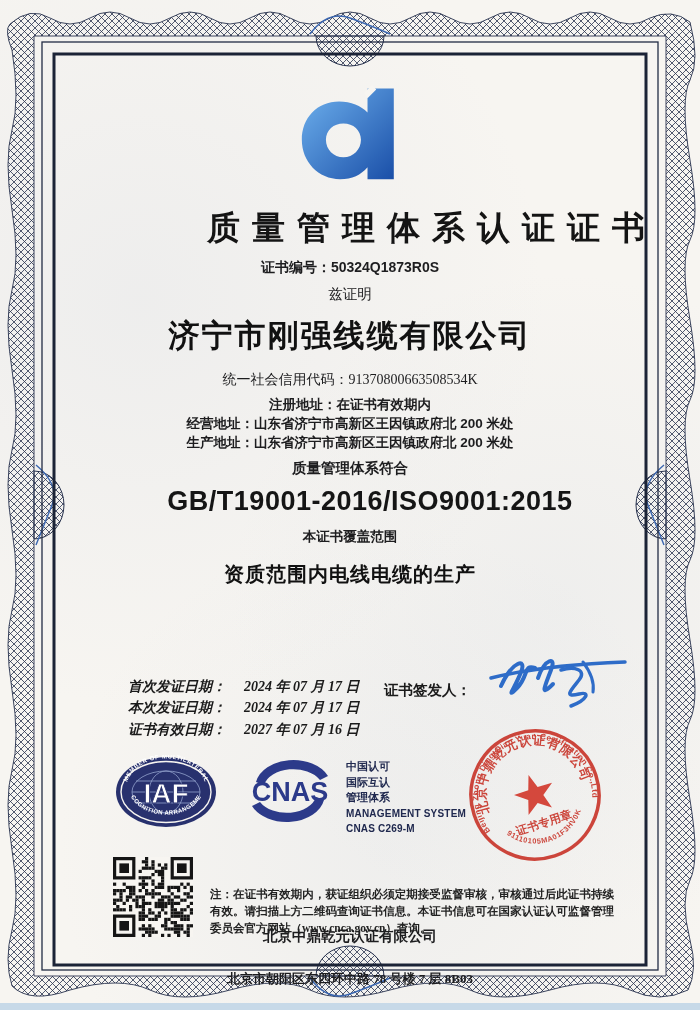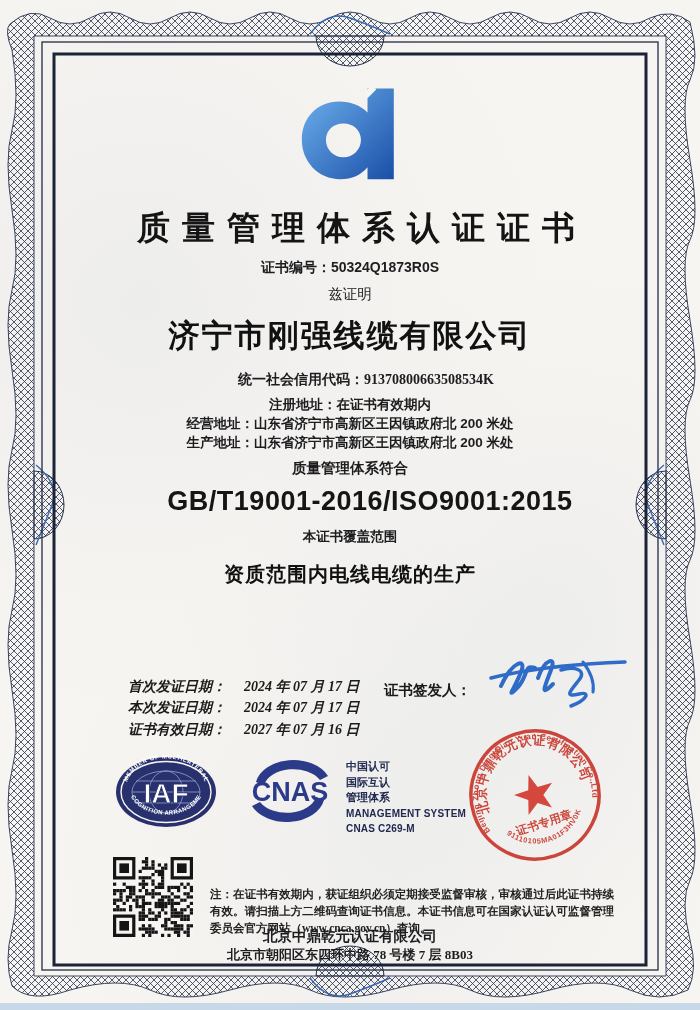--- a/index.html
+++ b/index.html
@@ -5,41 +5,41 @@
   html,body{margin:0;padding:0;}
   body{width:700px;height:1010px;background:#c7d9e8;font-family:"Liberation Sans",sans-serif;overflow:hidden;}
   .stage{position:relative;width:700px;height:1010px;}
   .paper{position:absolute;left:0;top:0;width:700px;height:1003px;
     background:#f7f5f1;
     background-image:radial-gradient(circle at 20% 30%, rgba(210,215,225,.25) 0, rgba(210,215,225,0) 45%),
                      radial-gradient(circle at 80% 60%, rgba(205,212,222,.2) 0, rgba(205,212,222,0) 40%),
                      radial-gradient(circle at 55% 85%, rgba(200,208,220,.18) 0, rgba(200,208,220,0) 35%);}
   .abs{position:absolute;}
   .ctr{left:55px;width:590px;text-align:center;color:#1d1d1f;}
-  .title{font-size:33px;font-weight:bold;letter-spacing:12px;padding-left:12px;color:#141414;}
+  .title{font-size:33px;font-weight:bold;letter-spacing:12px;padding-left:12px;color:#141414;text-align:right;}
   .certno{font-size:14px;font-weight:bold;}
   .certify{font-size:14.5px;font-weight:normal;}
   .company{font-size:31px;font-weight:bold;letter-spacing:2px;color:#111;}
-  .credit{font-size:14px;font-weight:bold;font-family:"Liberation Serif",serif;margin-left:16px;}
+  .credit{font-size:14px;font-weight:normal;font-family:"Liberation Serif",serif;}
   .addr{font-size:13.5px;font-weight:bold;}
   .conform{font-size:14.5px;font-weight:bold;}
   .standard{font-size:27px;font-weight:bold;letter-spacing:.5px;color:#151515;padding-left:20px;}
   .scopelabel{font-size:13.5px;font-weight:bold;}
   .scope{font-size:20px;font-weight:bold;letter-spacing:1px;color:#111;}
   .dates{left:128px;top:676px;font-family:"Liberation Serif",serif;}
   .daterow{display:flex;height:21.5px;align-items:center;font-size:14px;font-weight:bold;color:#1a1a1a;font-style:italic;}
   .daterow .lbl{width:102px;text-align:justify;}
   .daterow .val{margin-left:14px;}
   .signer{left:384px;top:681px;font-size:14.5px;font-weight:bold;color:#1a1a1a;}
   .cnastext{left:346px;top:759px;font-size:11px;font-weight:bold;color:#20294f;line-height:15.5px;}
   .cnastext .en{font-size:10px;letter-spacing:.2px;}
   .note{left:210px;top:886px;width:404px;font-size:11.5px;line-height:17px;
         font-family:"Liberation Serif",serif;font-weight:bold;color:#222;text-align:justify;}
   .fcompany{top:927px;font-size:14.5px;font-weight:bold;}
-  .faddress{top:946px;font-size:13px;font-weight:bold;font-family:"Liberation Serif",serif;}
+  .faddress{top:970px;font-size:13px;font-weight:bold;font-family:"Liberation Serif",serif;}
 </style>
 </head>
 <body>
 
 <div class="stage">
   <div class="paper"></div>
 
   <svg class="abs" style="left:0;top:0" width="700" height="1010" viewBox="0 0 700 1010">
     <defs>
       <pattern id="xh" width="7" height="7" patternUnits="userSpaceOnUse">

